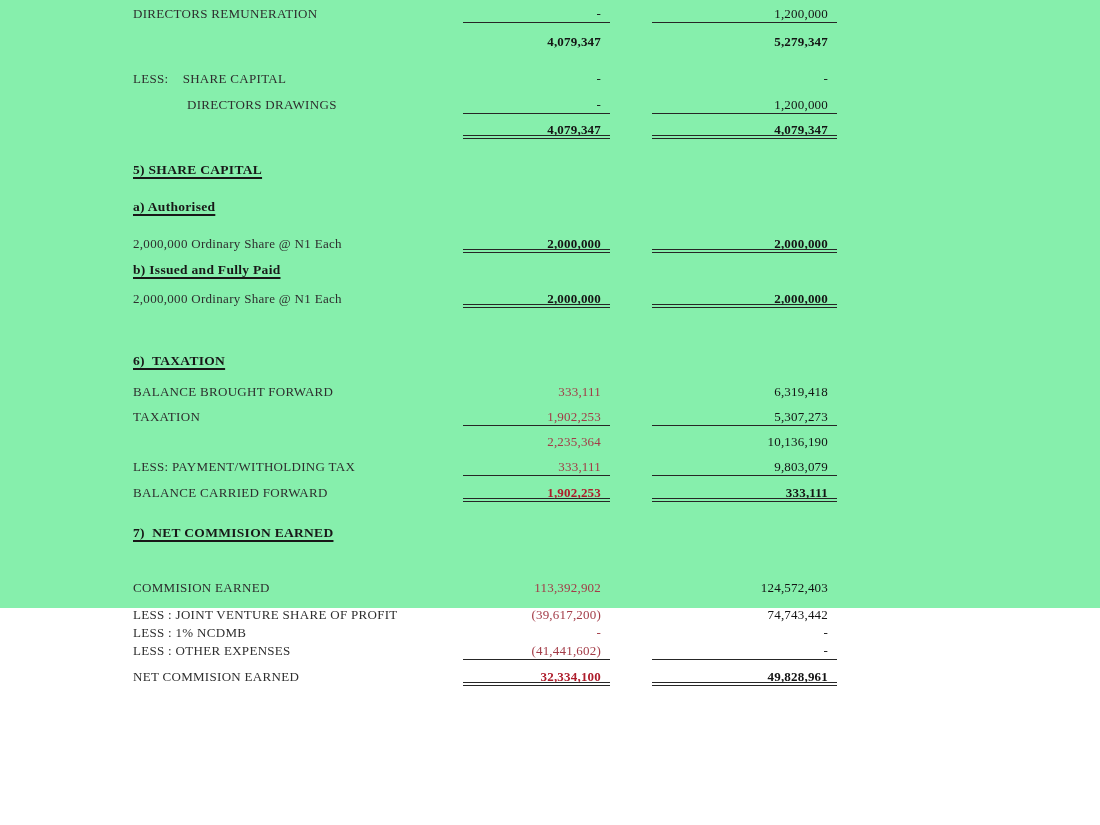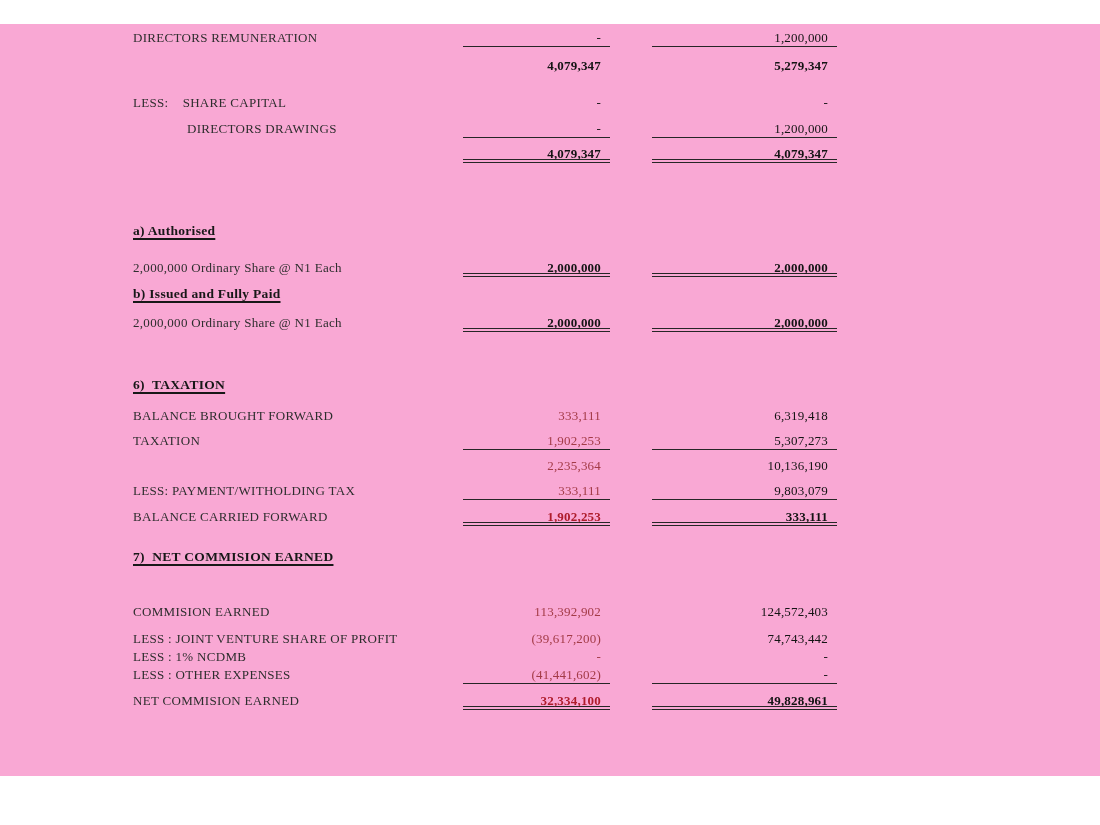--- a/index.html
+++ b/index.html
@@ -1,20 +1,20 @@
 <!DOCTYPE html>
 <html style="--red: #a33b47; --redbold: #ae1c2b; --rule: #262626;"><head>
 <meta charset="utf-8">
 <style>
   html,body{margin:0;padding:0;}
   body{
     width:1100px;height:825px;background:#ffffff;overflow:hidden;
     font-family:"Liberation Serif","DejaVu Serif",serif;
   }
-  #doc{position:relative;width:1100px;height:752px;background:#f9a8d4;margin-top:24px;}
+  #doc{position:relative;width:1100px;height:608px;background:#86efac;}
   .row,.heading{position:absolute;left:0;width:1100px;height:20px;}
   .label{
     position:absolute;left:133px;top:0;
     font-size:13px;line-height:16px;color:#2e2e2e;
     letter-spacing:.3px;white-space:pre;
   }
   .label.indent1{left:187px;}
   .heading .htext{
     position:absolute;left:133px;top:0;
     font-size:13.5px;line-height:16px;font-weight:bold;color:#181818;
@@ -54,20 +54,23 @@
       <span class="num c2">-</span>
     </div>
     <div class="row" style="top: 97px;">
       <span class="label indent1">DIRECTORS DRAWINGS</span>
       <span class="num c1  rule-single">-</span>
       <span class="num c2  rule-single">1,200,000</span>
     </div>
     <div class="row" style="top: 122px;">
       <span class="num c1 bold rule-double">4,079,347</span>
       <span class="num c2 bold rule-double">4,079,347</span>
+    </div>
+    <div class="heading" style="top: 162px;">
+      <span class="htext">5) SHARE CAPITAL</span>
     </div>
     <div class="heading" style="top: 199px;">
       <span class="htext">a) Authorised</span>
     </div>
     <div class="row" style="top: 236px;">
       <span class="label">2,000,000 Ordinary Share @ N1 Each</span>
       <span class="num c1 bold rule-double">2,000,000</span>
       <span class="num c2 bold rule-double">2,000,000</span>
     </div>
     <div class="heading" style="top: 262px;">

